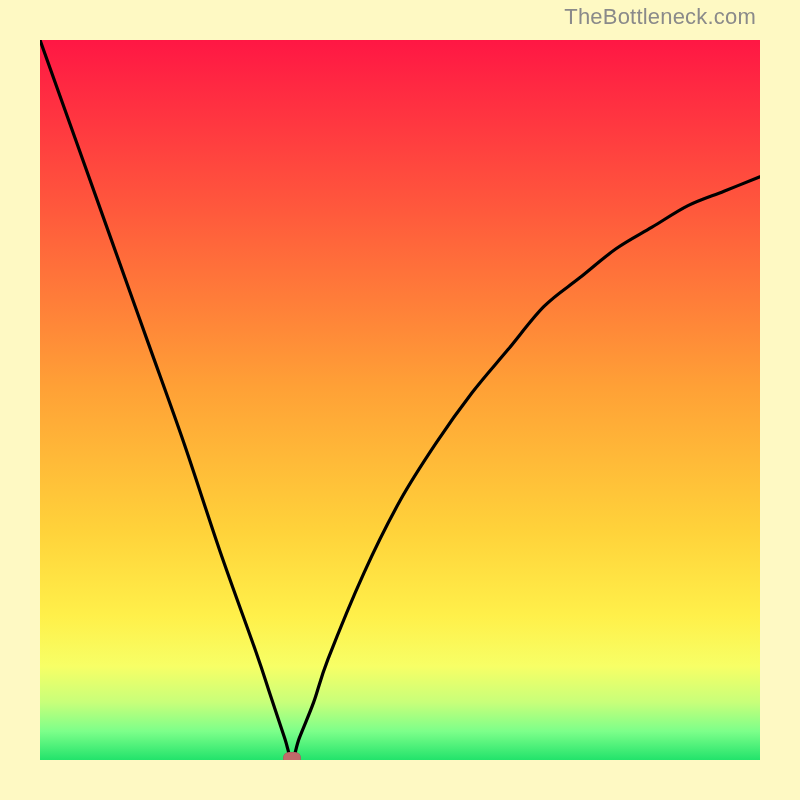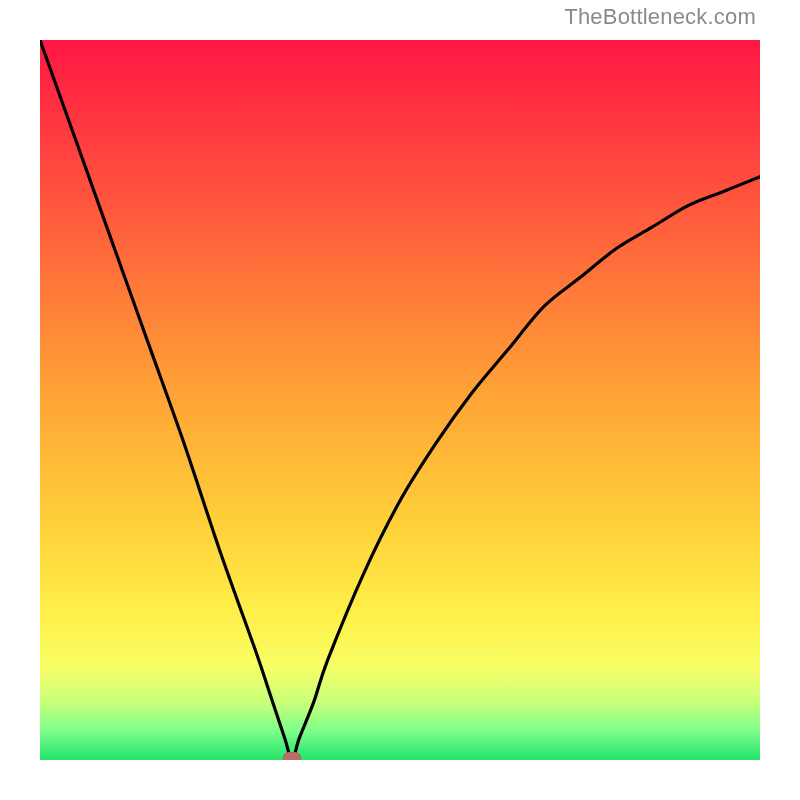--- a/index.html
+++ b/index.html
@@ -8,21 +8,21 @@
     width: 800px;
     height: 800px;
     background: #000;
     font-family: Arial, Helvetica, sans-serif;
     overflow: hidden;
   }
   .frame {
     position: relative;
     width: 800px;
     height: 800px;
-    background: #ffffff;
+    background: #fef9c3;
   }
   .plot-area {
     position: absolute;
     left: 40px;
     top: 40px;
     width: 720px;
     height: 720px;
     overflow: hidden;
   }
   .gradient-bg {

